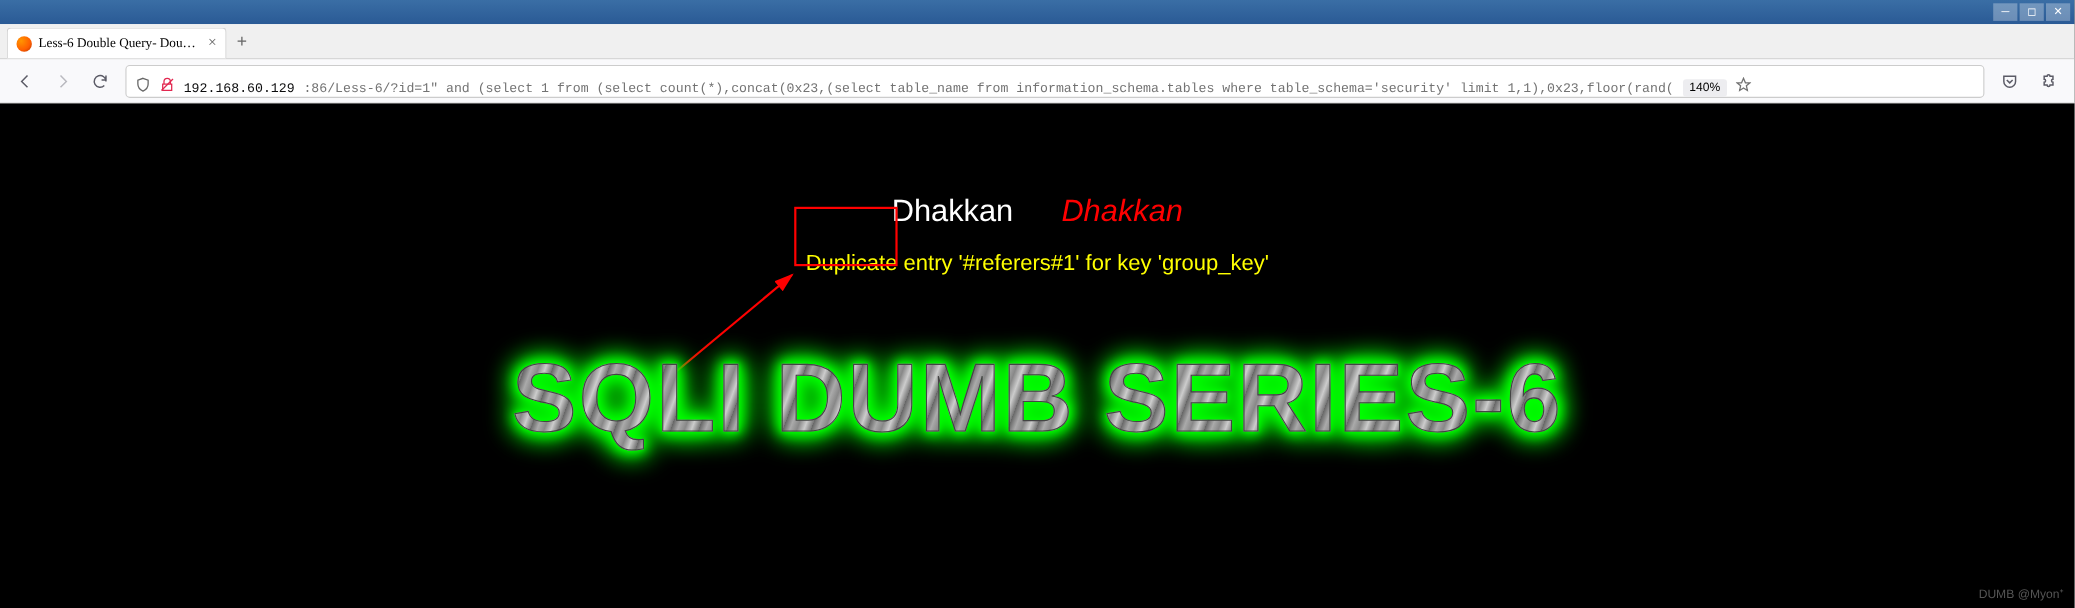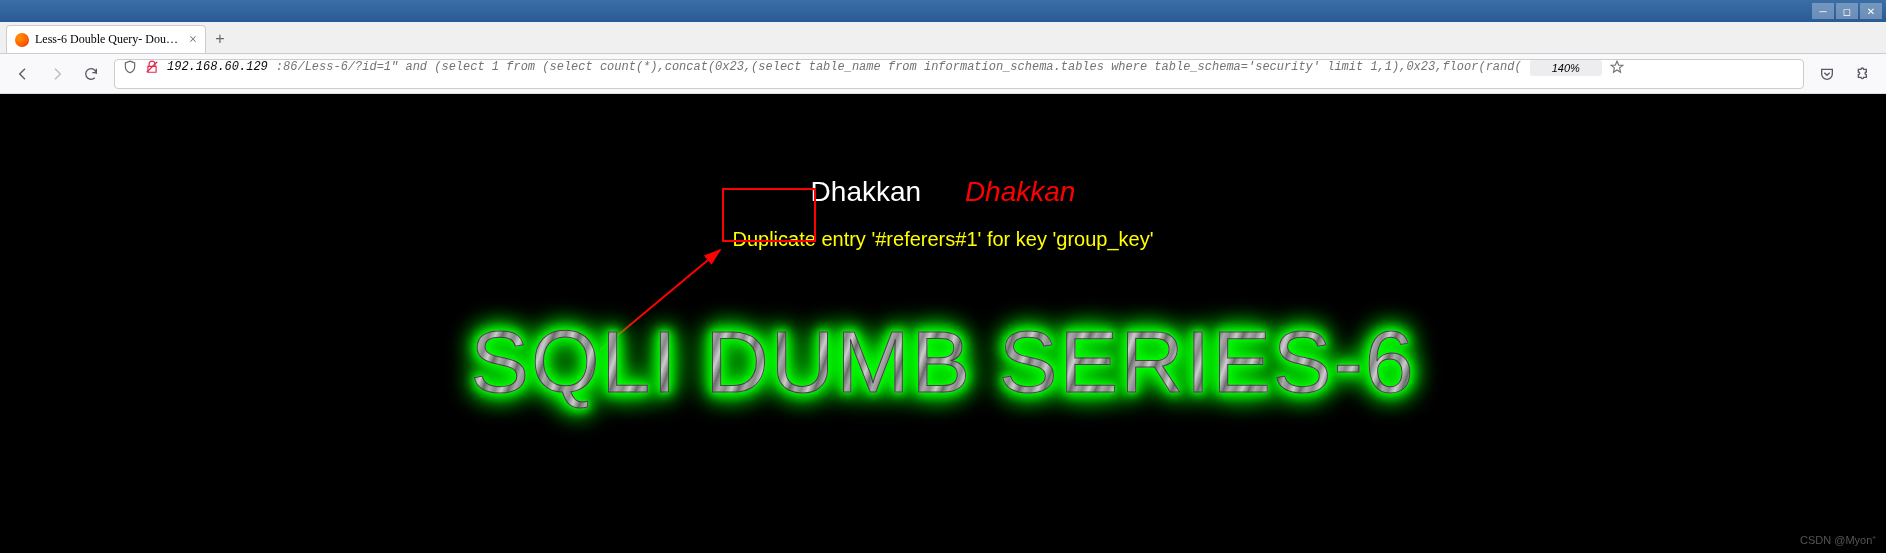--- a/index.html
+++ b/index.html
@@ -60,32 +60,31 @@
 .nav-btn { width: 22px; height: 22px; display: flex; align-items: center; justify-content: center; color: #5b5b66; }
 .nav-btn svg { width: 16px; height: 16px; }
 
 .url-bar {
   flex: 1;
   height: 30px;
   background: #fff;
   border: 1px solid #ccc;
   border-radius: 4px;
   display: flex;
-  align-items: flex-start;
+  align-items: flex-end;
   padding: 0 8px;
   gap: 8px;
   font-family: "Consolas", "Courier New", monospace;
   font-size: 12px;
-  font-style: italic;
 }
 .url-shield { color: #666; }
 .url-lock { color: #e22850; }
 .url-host { color: #0c0c0d; }
 .url-path { color: #737373; white-space: nowrap; overflow: hidden; }
-.url-zoom { background: #ededf0; padding: 2px 22px; border-radius: 3px; font-size: 11px; font-family: Arial; }
+.url-zoom { background: #ededf0; padding: 2px 6px; border-radius: 3px; font-size: 11px; font-family: Arial; }
 .url-star { color: #737373; }
 
 .nav-right { display: flex; align-items: center; gap: 14px; }
 
 .content {
   background: #000;
   height: calc(553px - 22px - 32px - 40px);
   position: relative;
   overflow: hidden;
   text-align: center;
@@ -117,21 +116,21 @@
 .arrow {
   position: absolute;
   left: 590px;
   top: 146px;
   pointer-events: none;
 }
 
 .banner {
   margin-top: 60px;
   font-family: "Arial Black", Arial, sans-serif;
-  font-weight: 400;
+  font-weight: 700;
   font-size: 88px;
   letter-spacing: 2px;
   background: repeating-linear-gradient(110deg, #666 0px, #aaa 6px, #888 12px, #ccc 18px, #777 24px);
   -webkit-background-clip: text;
   background-clip: text;
   color: transparent;
   -webkit-text-stroke: 1px #444;
   filter: drop-shadow(0 0 6px #00ff00) drop-shadow(0 0 12px #00ff00) drop-shadow(0 0 2px #00ff00);
   white-space: nowrap;
 }
@@ -229,14 +228,14 @@
     <defs>
       <marker id="ah" markerWidth="10" markerHeight="10" refX="8" refY="3" orient="auto">
         <path d="M0,0 L0,6 L9,3 z" fill="#ff0000"></path>
       </marker>
     </defs>
     <line x1="10" y1="110" x2="130" y2="10" stroke="#ff0000" stroke-width="2" marker-end="url(#ah)"></line>
   </svg>
 
   <div class="banner">SQLI DUMB SERIES-6</div>
 
-  <div class="watermark">CSDN @Myon⁺</div>
+  <div class="watermark">DUMB @Myon⁺</div>
 </div>
 
 </body></html>

